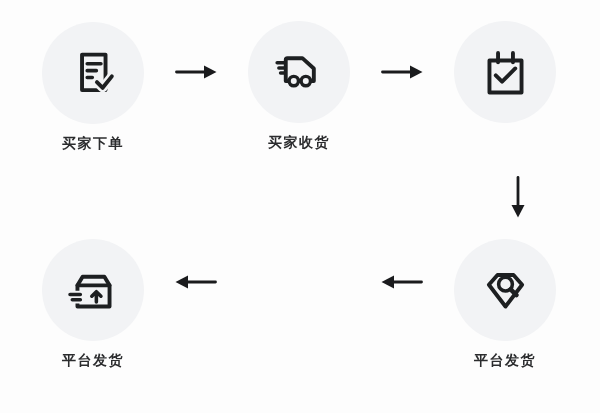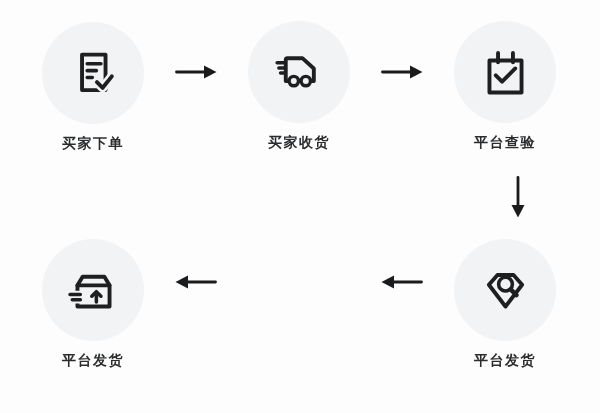--- a/index.html
+++ b/index.html
@@ -87,21 +87,20 @@
   </div>
 
   <div class="step" id="step-3">
     <div class="circle">
       <svg viewBox="0 0 48 48">
         <path class="ic" d="M10,13.5 H38 V41.5 H10 Z"></path>
         <path class="ic" d="M17.5,7 V15 M30.5,7 V15"></path>
         <path class="ic" d="M15.5,26.5 L21,32 L32.5,20.5"></path>
       </svg>
     </div>
-    <div class="label">平台查验</div>
   </div>
 
   <div class="step" id="step-4">
     <div class="circle">
       <svg viewBox="0 0 48 48">
         <path class="ic" d="M17,10.5 H31 L38.5,19 L24,38 L9.5,19 Z"></path>
         <circle class="ic ic-thin" cx="24" cy="18.5" r="6"></circle>
         <path class="ic" d="M28.5,23 L33.5,28" style="stroke-width:4"></path>
       </svg>
     </div>

